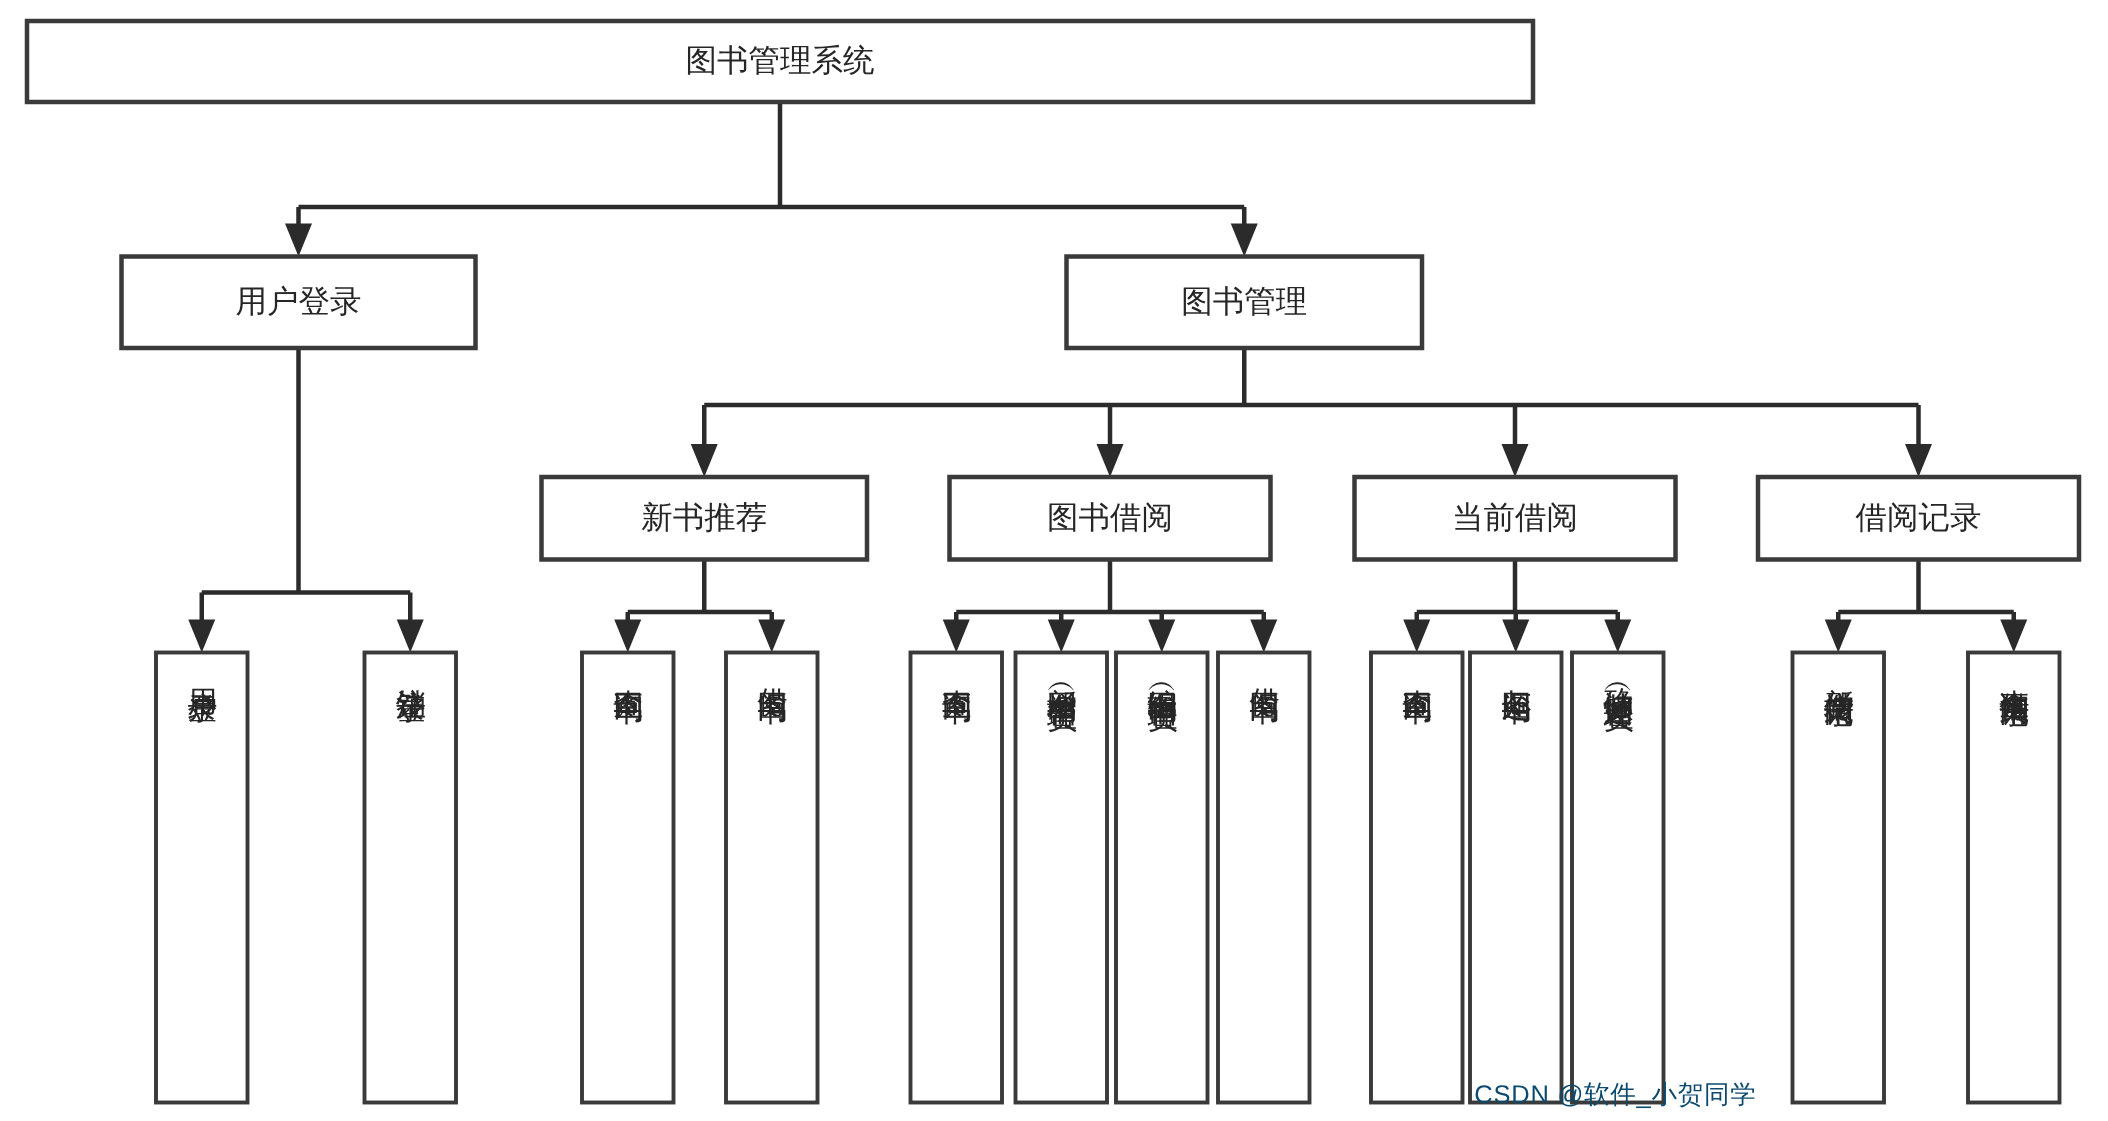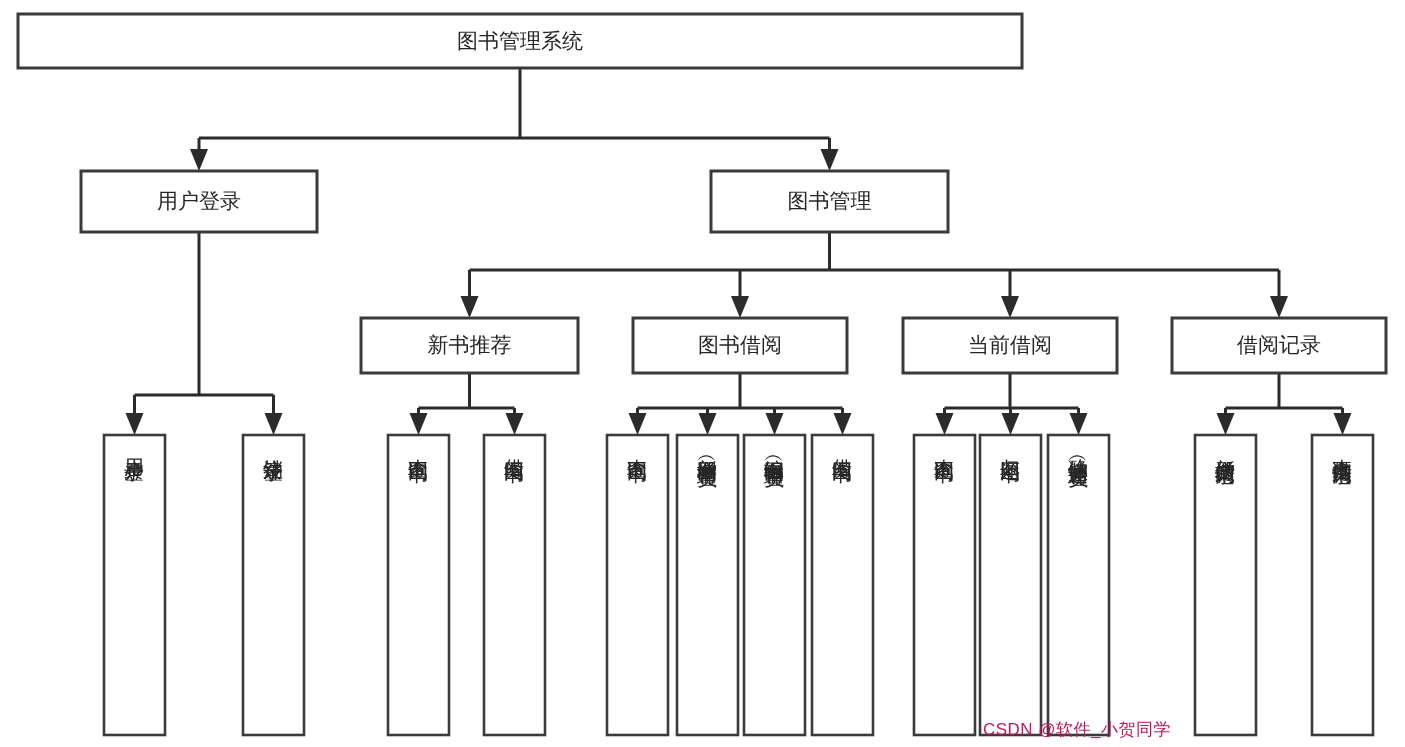--- a/index.html
+++ b/index.html
@@ -69,21 +69,21 @@
     letter-spacing: 1.5px;
     white-space: nowrap;
     line-height: 1;
   }
   .watermark {
     position: absolute;
     right: 8px;
     bottom: 6px;
     font-family: "Liberation Sans", "DejaVu Sans", sans-serif;
     font-size: 17px;
-    color: #be185d;
+    color: #0c4a6e;
     letter-spacing: 0.5px;
     white-space: nowrap;
   }
 </style>
 </head>
 <body>
 
 <div id="diagram-root">
   <svg class="diagram-canvas" id="diagram-svg" viewBox="0 0 1405 747" xmlns="http://www.w3.org/2000/svg">
       <g>

